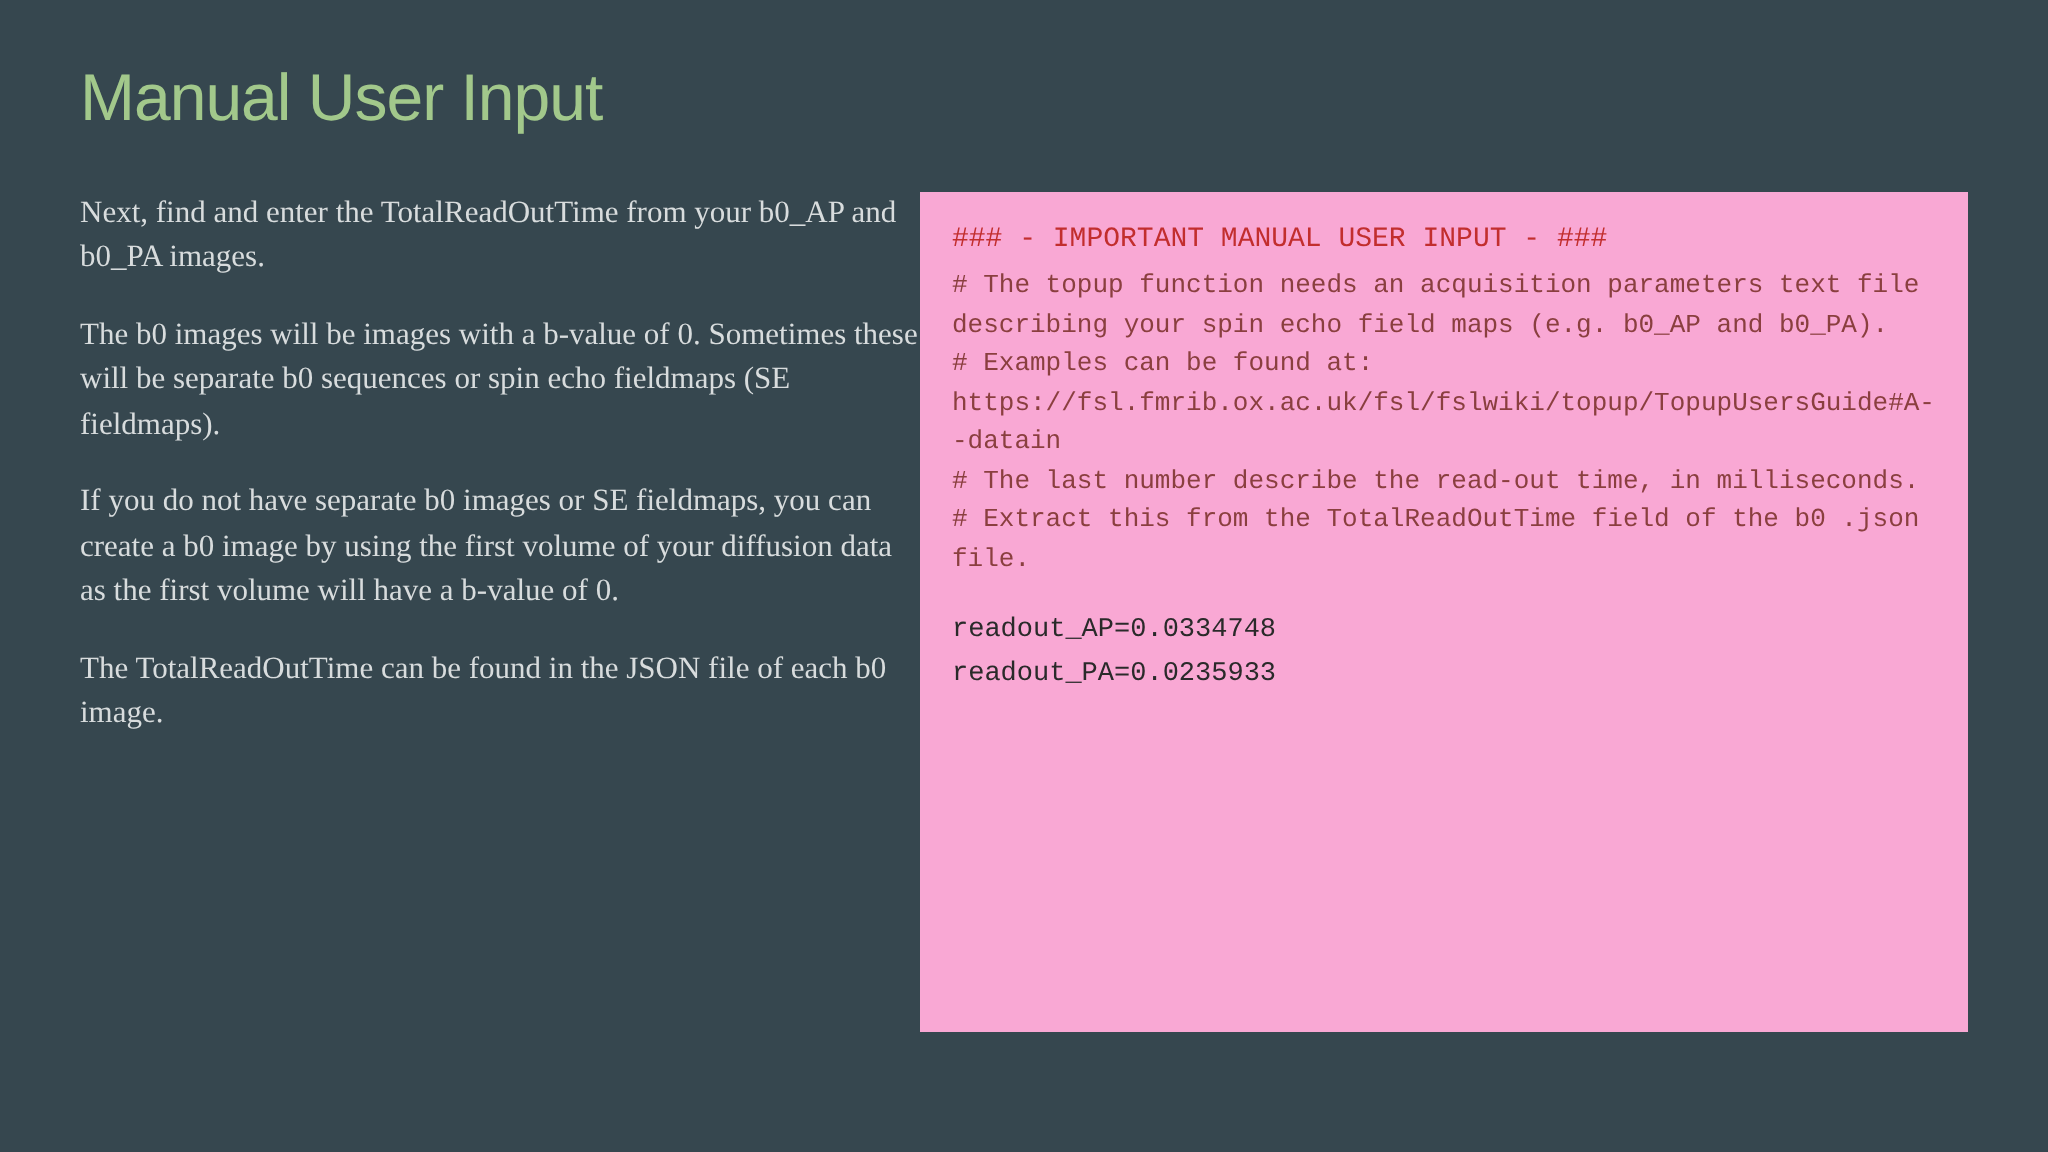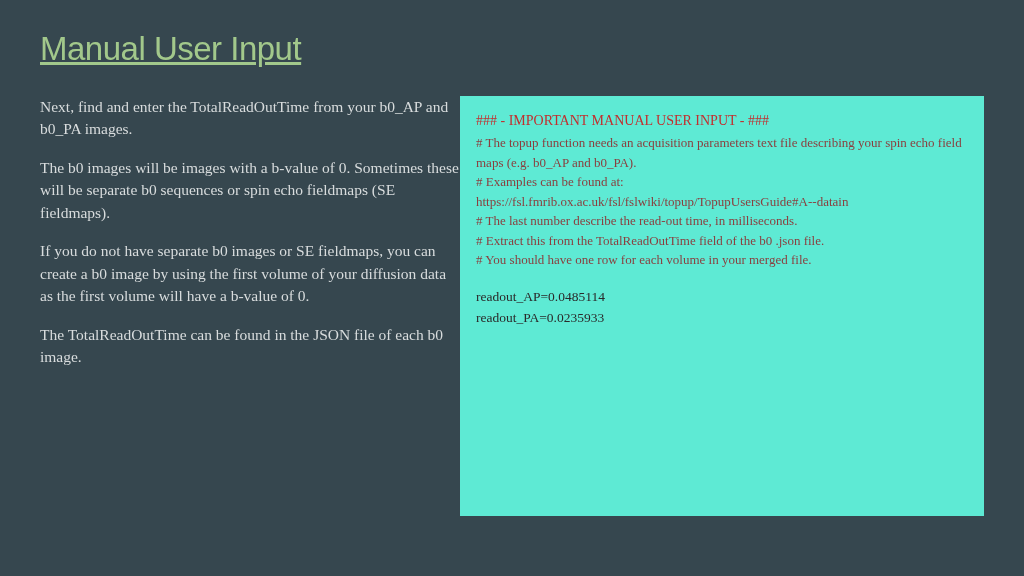--- a/index.html
+++ b/index.html
@@ -16,43 +16,42 @@
       padding: 30px 40px;
       overflow: hidden;
     }
     .slide-title {
       font-family: 'Helvetica Neue', Arial, sans-serif;
       font-weight: 300;
       font-size: 33px;
       color: #a2c88b;
       letter-spacing: -0.5px;
       margin-bottom: 28px;
-      text-decoration: underline;
     }
     .content {
       display: flex;
     }
     .left-column {
       flex: 0 0 420px;
       font-size: 15.5px;
       line-height: 1.45;
       color: #d8dcdd;
     }
     .left-column p {
       margin-bottom: 16px;
     }
     .command-line {
       color: #f5d76e;
       font-size: 15px;
     }
     .right-column {
       flex: 1;
-      background: #5eead4;
+      background: #f9a8d4;
       padding: 14px 16px;
-      font-family: Liberation Serif, serif;
+      font-family: Liberation Mono, monospace;
       font-size: 13.5px;
       line-height: 1.5;
       min-height: 420px;
     }
     .banner-header {
       color: #c22e2e;
       font-weight: normal;
       margin-bottom: 2px;
       font-size: 14px;
     }
@@ -80,19 +79,18 @@
     <p>The TotalReadOutTime can be found in the JSON file of each b0 image.</p>
   </div>
 
   <div class="right-column">
     <div class="banner-header">### - IMPORTANT MANUAL USER INPUT - ###</div>
     <div class="comment-line"># The topup function needs an acquisition parameters text file describing your spin echo field maps (e.g. b0_AP and b0_PA).</div>
     <div class="comment-line"># Examples can be found at:</div>
     <div class="comment-line">https://fsl.fmrib.ox.ac.uk/fsl/fslwiki/topup/TopupUsersGuide#A--datain</div>
     <div class="comment-line"># The last number describe the read-out time, in milliseconds.</div>
     <div class="comment-line"># Extract this from the  TotalReadOutTime  field of the b0 .json file.</div>
-    <div class="comment-line"># You should have one row for each volume in your merged file.</div>
     <div class="code-value">
-      <div>readout_AP=0.0485114</div>
+      <div>readout_AP=0.0334748</div>
       <div>readout_PA=0.0235933</div>
     </div>
   </div>
 </div>
 
 </body></html>

